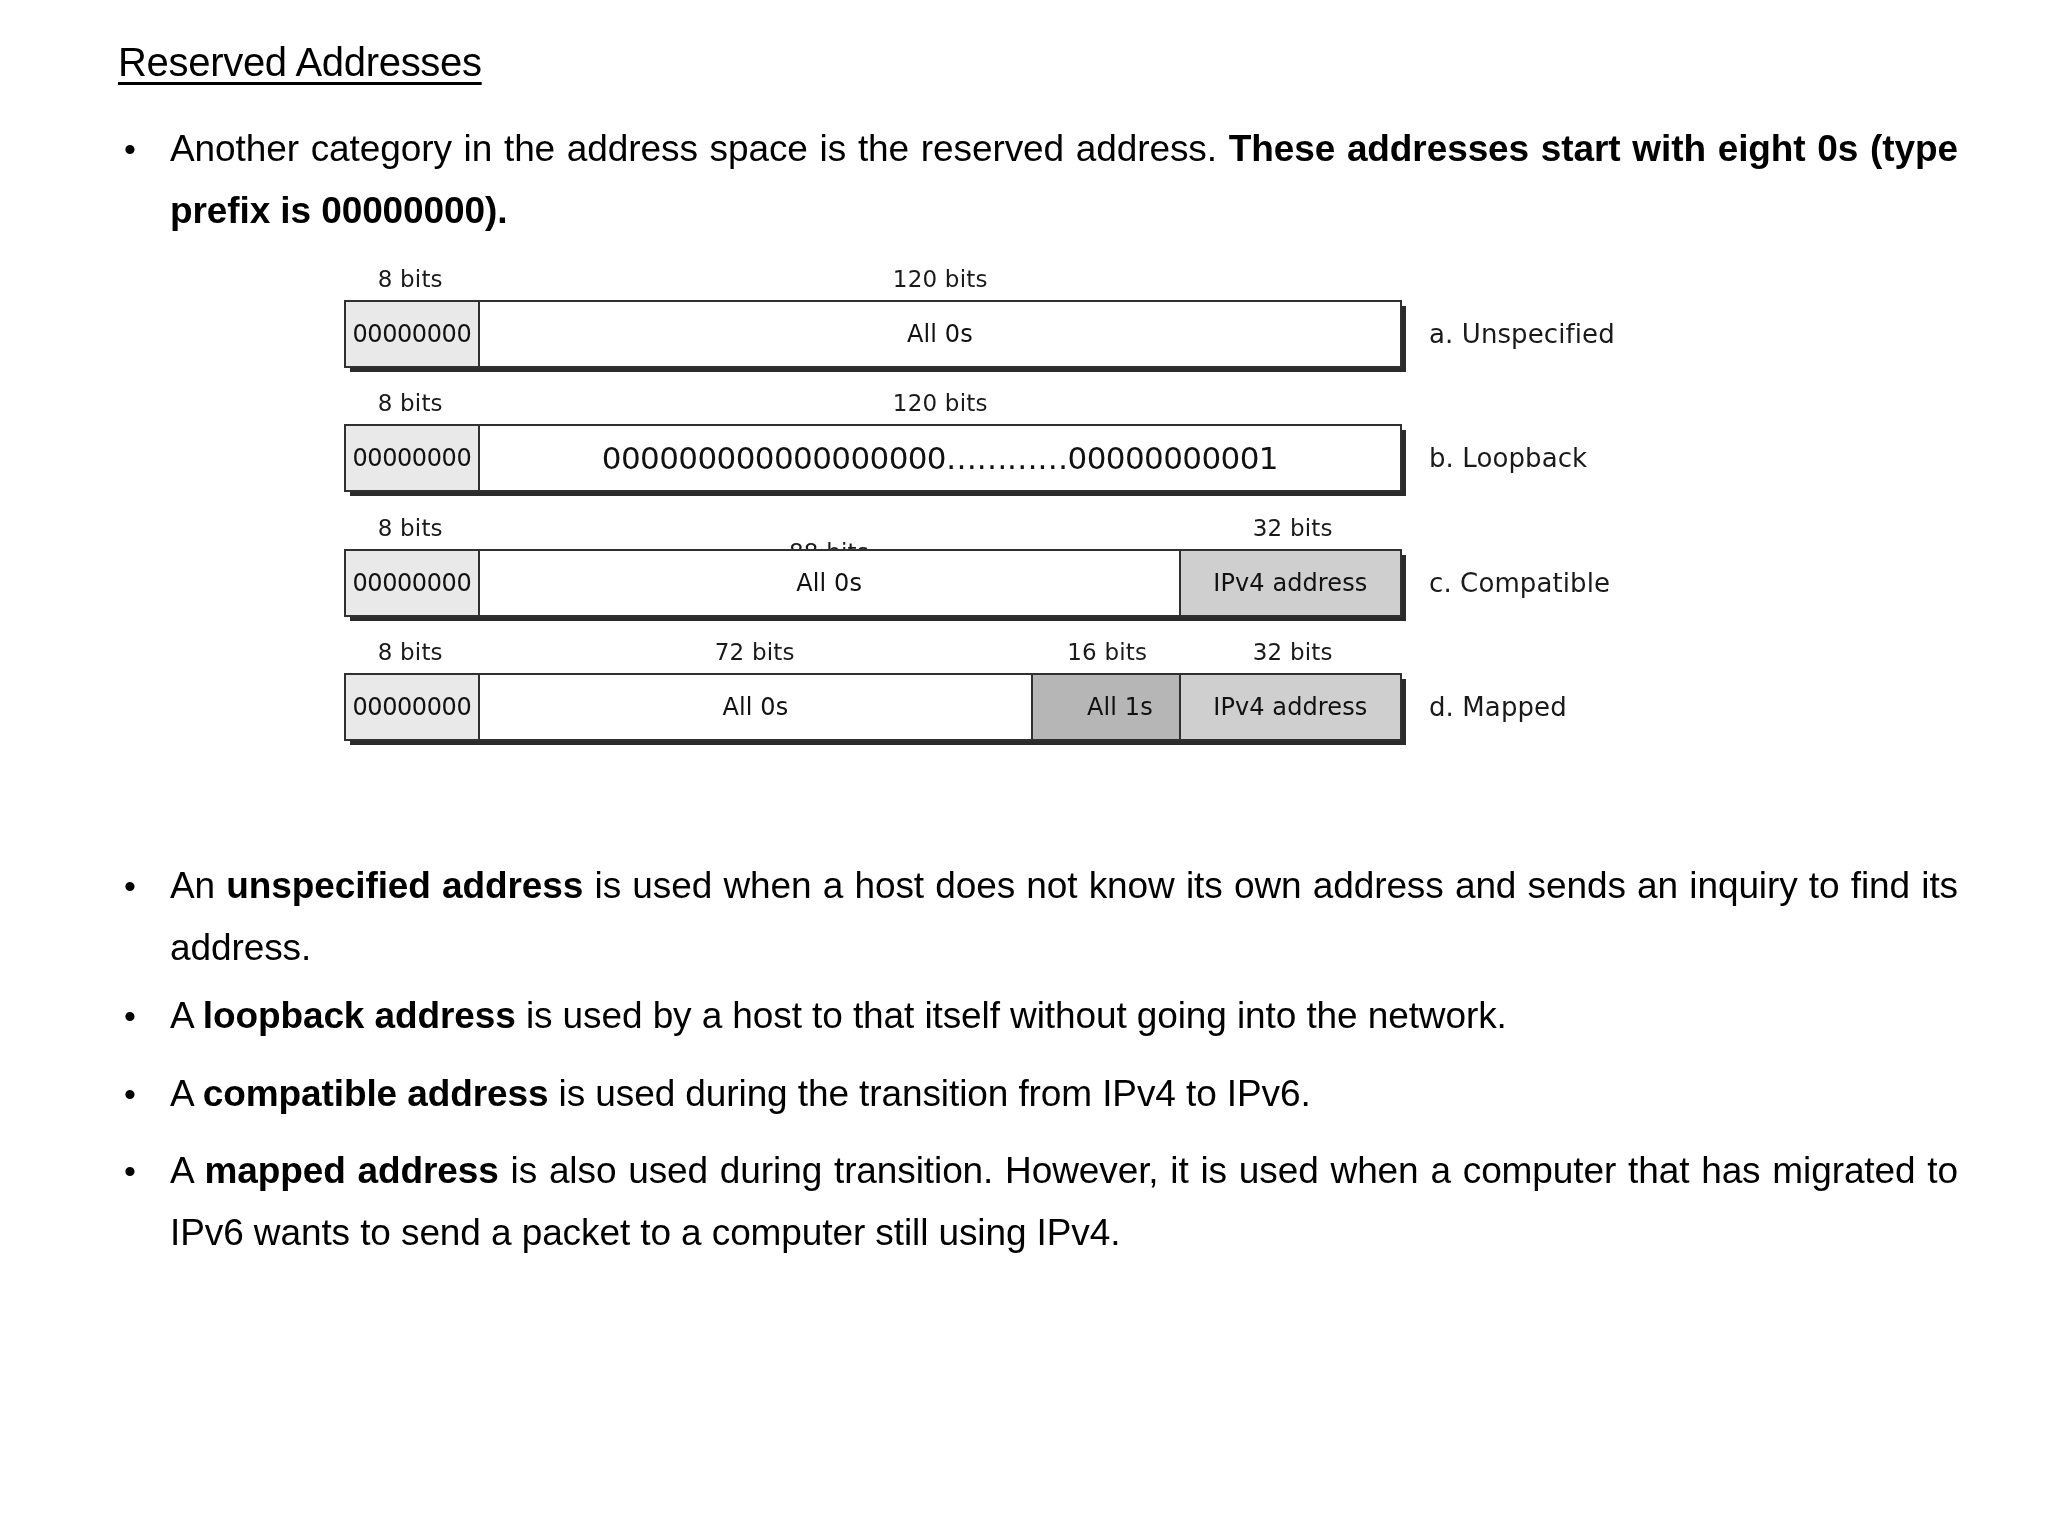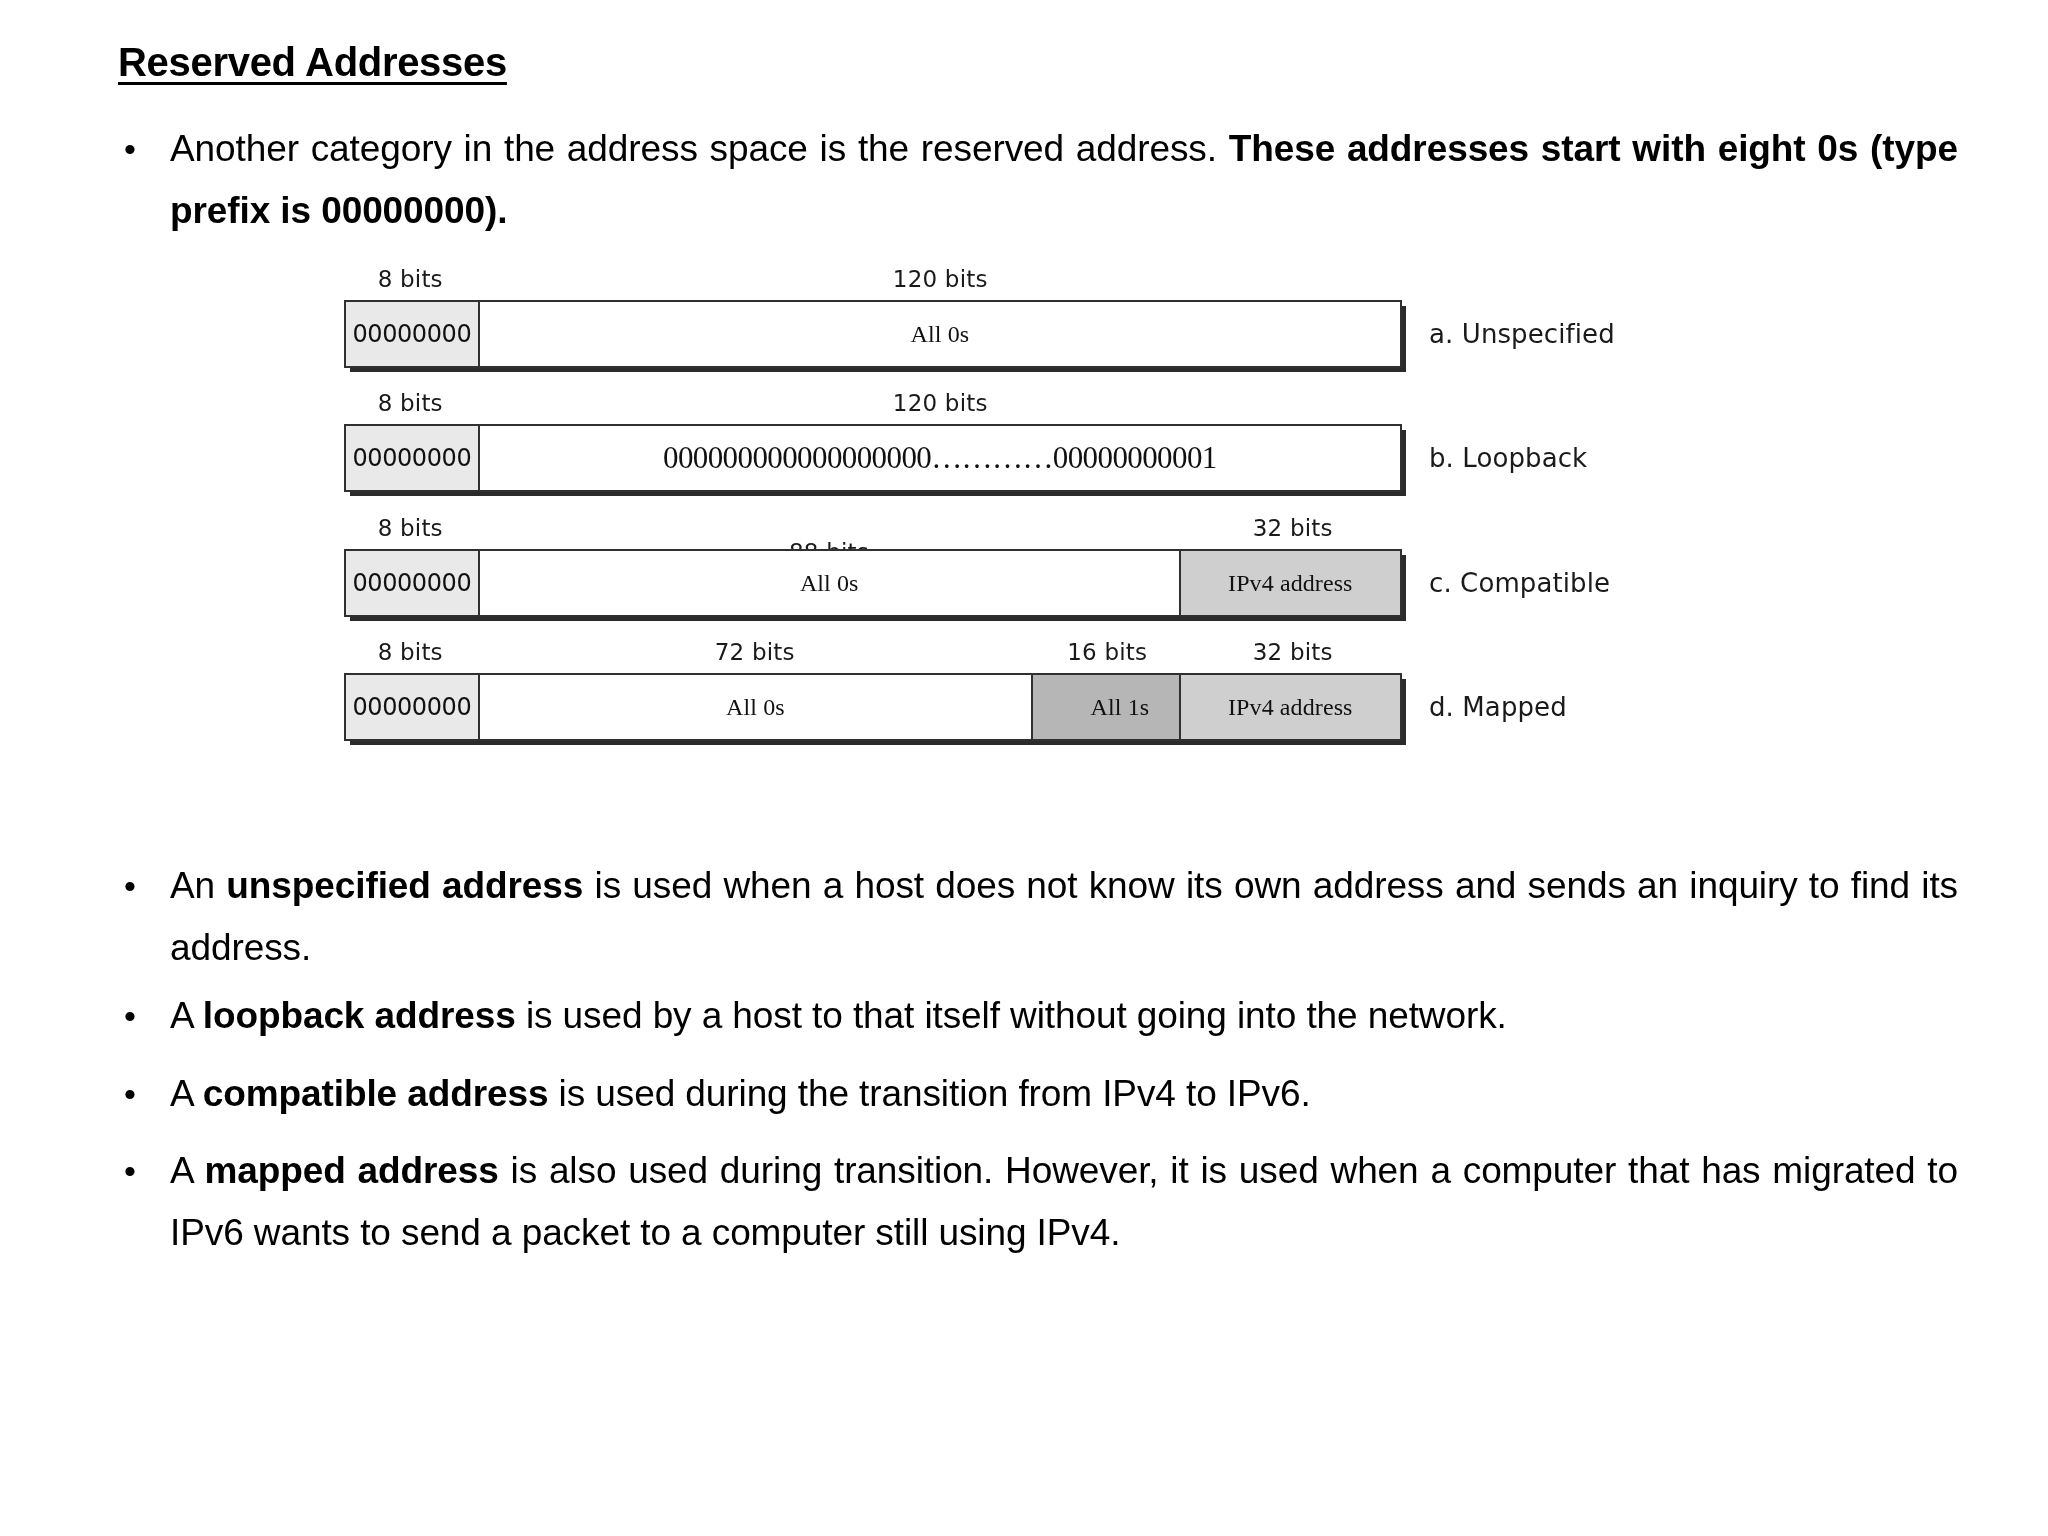--- a/index.html
+++ b/index.html
@@ -23,21 +23,21 @@
     height: 1536px;
     background: #ffffff;
   }
 
   
   .heading {
     position: absolute;
     left: 118px;
     top: 40px;
     font-size: 40px;
-    font-weight: bold;
+    font-weight: normal;
     letter-spacing: -0.3px;
     text-decoration: underline;
     text-underline-offset: 6px;
     text-decoration-thickness: 3px;
     white-space: nowrap;
   }
 
   
   .bullet {
     position: absolute;
@@ -125,21 +125,21 @@
     box-sizing: border-box;
     display: flex;
     align-items: center;
     justify-content: center;
     font-size: 24px;
     color: #111111;
     letter-spacing: 0.1px;
     white-space: nowrap;
     overflow: hidden;
   }
-  .seg + .seg { border-left: 2px solid #303030; font-family: Liberation Serif, serif; }
+  .seg + .seg { border-left: 2px solid #303030; }
   .seg.prefix  { background: #e9e9e9; font-size: 24px; letter-spacing: -0.4px; }
   .seg.white   { background: #ffffff; }
   .seg.gray    { background: #cfcfcf; }
   .seg.darkgray{ background: #b6b6b6; }
   .seg.bitstr  { font-size: 31px; letter-spacing: -0.6px; }
 
   .row-caption {
     position: absolute;
     left: 1085px;
     top: 38px;

